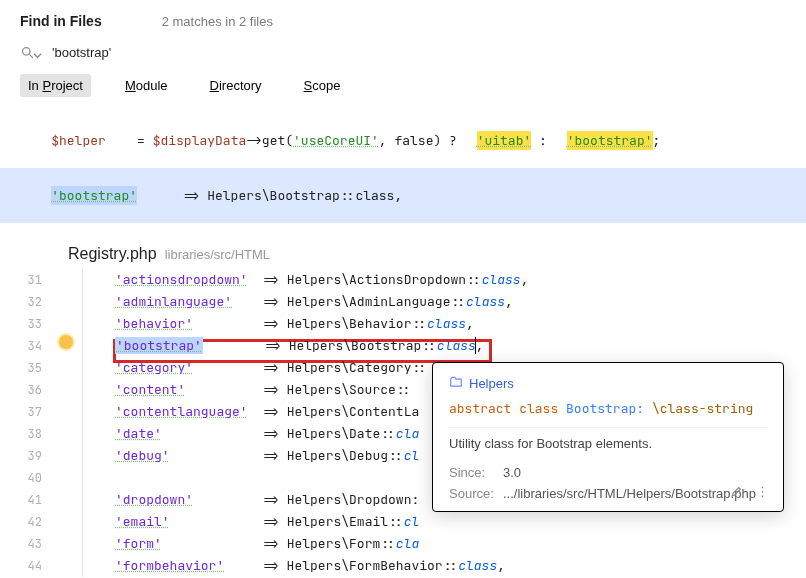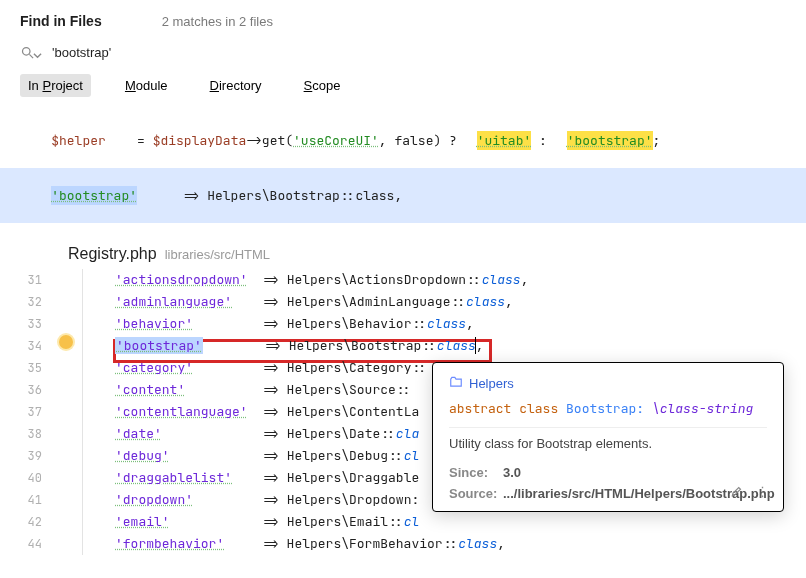--- a/index.html
+++ b/index.html
@@ -101,23 +101,23 @@
     padding:12px 16px 10px 16px;
     font-size:13px;
   }
   .popup-line1 { display:flex; align-items:center; gap:6px; margin-bottom:8px;}
   .folder-icon { color:#6c8cff; }
   .pkg-name { color:#3262d4; }
   .popup-line2 { margin-bottom:8px; padding-bottom:10px; border-bottom:1px solid #eee;}
   .kw-abs { color:#c46210; }
   .kw-class { color:#c46210; }
   .cls-name { color:#3b82f6; }
-  .ret-type  { color:#6d28d9; font-style:italic;}
+  .ret-type  { color:#a16207; }
   .popup-desc { color:#444; margin-bottom:14px;}
-  .popup-meta { display:grid; grid-template-columns: 54px 1fr; row-gap:6px; color:#555;font-weight:bold;}
+  .popup-meta { display:grid; grid-template-columns: 54px 1fr; row-gap:6px; color:#555;}
   .popup-meta .lbl { color:#888;}
   .popup-actions { position:absolute; right:12px; bottom:10px; display:flex; gap:12px; color:#888;}
   .popup-actions span { cursor:pointer; }
 </style>
 </head>
 <body>
 
 <div class="header">
   <span class="header-title">Find in Files</span>
   <span class="header-sub">2 matches in 2 files</span>
@@ -230,35 +230,41 @@
       <div class="gutter-icon"></div>
       <div class="gutter-sep"></div>
       <div class="indent"></div>
       <div class="code-text"><span class="kw-key">'debug'</span><span>           </span><span class="arrow"> =&gt; </span><span>Helpers\Debug::</span><span class="kw-cls">cl</span><span></span></div>
     </div>
     <div class="code-row">
       <div class="gutter-num">40</div>
       <div class="gutter-icon"></div>
       <div class="gutter-sep"></div>
       <div class="indent"></div>
-      <div class="code-text"><span class="kw-key">'draggablelist'</span><span>   </span><span class="arrow"> =&gt; </span><span>Helpers\Draggable</span><span class="kw-cls"></span><span></span></div>
     </div>
     <div class="code-row">
       <div class="gutter-num">41</div>
       <div class="gutter-icon"></div>
       <div class="gutter-sep"></div>
       <div class="indent"></div>
       <div class="code-text"><span class="kw-key">'dropdown'</span><span>        </span><span class="arrow"> =&gt; </span><span>Helpers\Dropdown:</span><span class="kw-cls"></span><span></span></div>
     </div>
     <div class="code-row">
       <div class="gutter-num">42</div>
       <div class="gutter-icon"></div>
       <div class="gutter-sep"></div>
       <div class="indent"></div>
       <div class="code-text"><span class="kw-key">'email'</span><span>           </span><span class="arrow"> =&gt; </span><span>Helpers\Email::</span><span class="kw-cls">cl</span><span></span></div>
+    </div>
+    <div class="code-row">
+      <div class="gutter-num">43</div>
+      <div class="gutter-icon"></div>
+      <div class="gutter-sep"></div>
+      <div class="indent"></div>
+      <div class="code-text"><span class="kw-key">'form'</span><span>            </span><span class="arrow"> =&gt; </span><span>Helpers\Form::</span><span class="kw-cls">cla</span><span></span></div>
     </div>
     <div class="code-row">
       <div class="gutter-num">44</div>
       <div class="gutter-icon"></div>
       <div class="gutter-sep"></div>
       <div class="indent"></div>
       <div class="code-text"><span class="kw-key">'formbehavior'</span><span>    </span><span class="arrow"> =&gt; </span><span>Helpers\FormBehavior::</span><span class="kw-cls">class</span><span>,</span></div>
     </div>
   </div>
 

